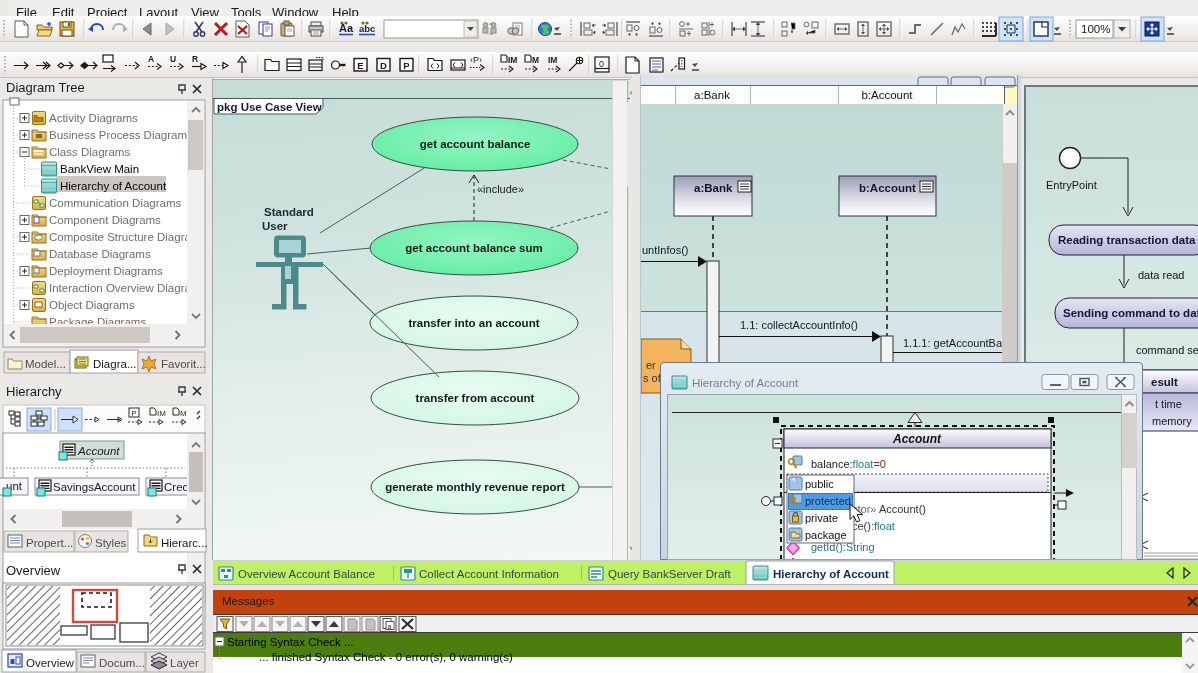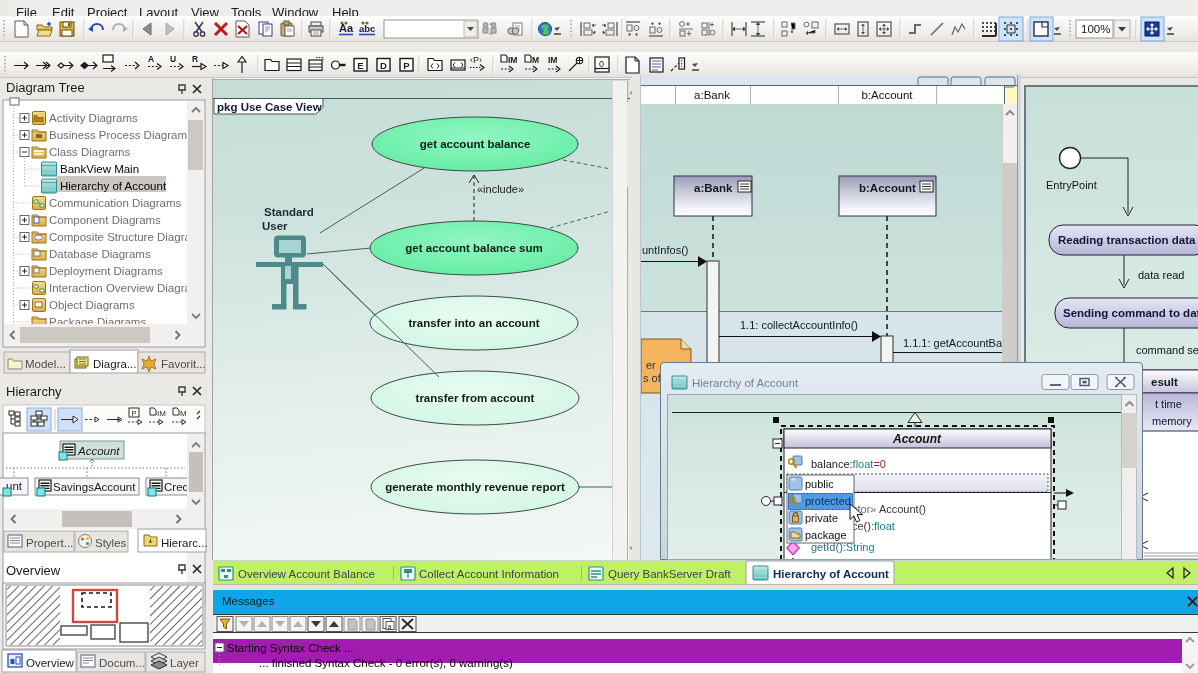--- a/index.html
+++ b/index.html
@@ -1088,21 +1088,21 @@
         <path d="M1 4.5h13M1 8h13M1 11.5h13" stroke="#8fd8d4" stroke-width="1.5"></path>
       </g>
 <text x="560" y="17" font-size="11.5" font-weight="bold" fill="#0f2d52">Hierarchy of Account</text>
 <path d="M960 7l-6 5 6 5z" fill="none" stroke="#222" stroke-width="1.2"></path>
 <path d="M971 7l6 5-6 5z" fill="none" stroke="#222" stroke-width="1.2"></path>
 </svg>
 </div>
 
 <div class="ab" style="left:213px;top:584px;width:985px;height:89px;background:#fff;">
 <div class="ab" style="left:0;top:0;width:985px;height:6px;background:#e6e4e1;border-top:1px solid #b8b5b0;"></div>
-<div class="ab" style="left:0;top:6px;width:985px;height:24px;background:#0ea5e9;">
+<div class="ab" style="left:0;top:6px;width:985px;height:24px;background:#c2410c;">
 <span class="txt" style="left:9px;top:5px;font-size:11.5px;color:#1a1a1a;">Messages</span>
 <svg width="20" height="16" style="left:971px;top:4px">
         <path d="M4 3l9 9M13 3l-9 9" stroke="#222" stroke-width="1.8"></path>
       </svg>
 </div>
 <div class="ab" style="left:0;top:30px;width:985px;height:19px;background:#eef0ef;border-top:1px solid #3a3a3a;border-bottom:1px solid #3a3a3a;">
 <svg width="430" height="19" style="left:0;top:0">
 <g>
 <rect x="4" y="1.5" width="16" height="15" fill="#f6f5f3" stroke="#555"></rect>
           <path d="M7 4h10l-3.5 5v5l-3-2v-3z" fill="#e8b430" stroke="#7a5a10"></path>
@@ -1124,21 +1124,21 @@
           <path d="M153 4h7l2 2v9h-9z" fill="#c4c2c0" stroke="#9a9896"></path>
 <rect x="167" y="1.5" width="16" height="15" fill="#f6f5f3" stroke="#555"></rect>
           <rect x="170" y="3.5" width="8" height="10" fill="#fff" stroke="#555"></rect>
           <rect x="173" y="6.5" width="8" height="8" fill="#fff" stroke="#555"></rect>
           <text x="174.5" y="13.5" font-size="7" fill="#222">a</text>
 <rect x="186" y="1.5" width="17" height="15" fill="#f6f5f3" stroke="#555"></rect>
           <path d="M189 4l11 10M200 4l-11 10" stroke="#2a2a2a" stroke-width="2"></path>
 </g>
 </svg>
 </div>
-<div class="ab" style="left:0;top:49px;width:985px;height:24px;background:#a21caf;margin-top:6px;">
+<div class="ab" style="left:0;top:49px;width:985px;height:24px;background:#4d7c0f;">
 <svg width="985" height="40" style="left:0;top:0">
 <rect x="2" y="4" width="9" height="9" fill="#fff" stroke="#666"></rect>
         <line x1="4" y1="8.5" x2="9" y2="8.5" stroke="#222"></line>
 <text x="14" y="13" font-size="11.5" fill="#000">Starting Syntax Check ...</text>
 <path d="M6.5 13v14" stroke="#999" stroke-dasharray="1 2"></path>
         <path d="M6.5 24h16" stroke="#999" stroke-dasharray="1 2"></path>
 <text x="46" y="28" font-size="11.5" fill="#000">... finished Syntax Check - 0 error(s), 0 warning(s)</text>
 </svg>
 </div>
 <div class="ab" style="left:969px;top:49px;width:16px;height:40px;background:#f4f4f4;">

